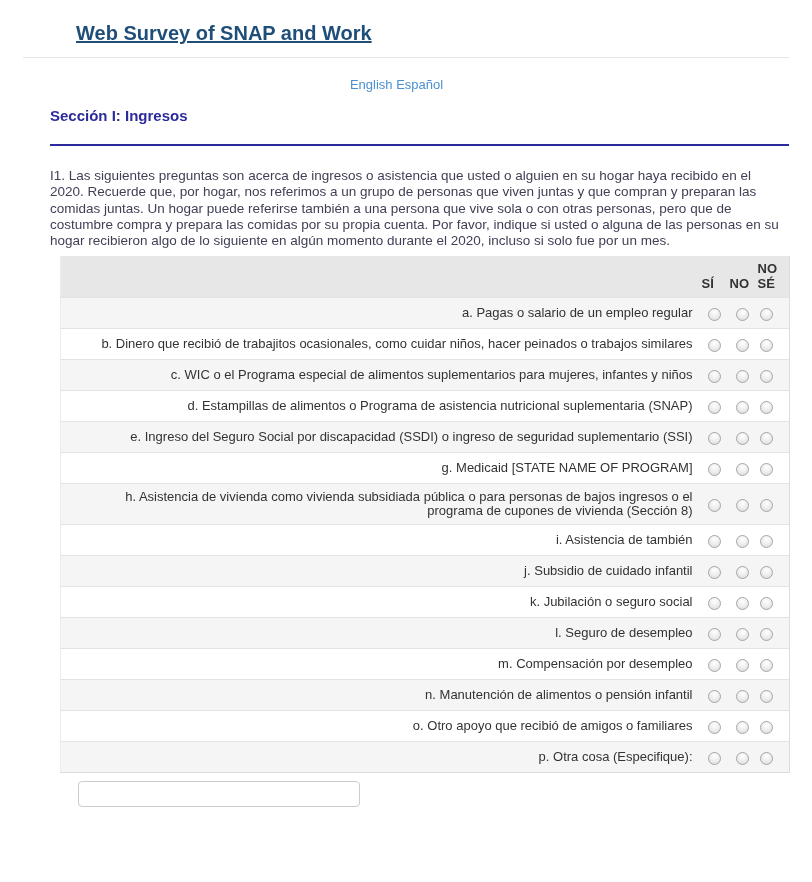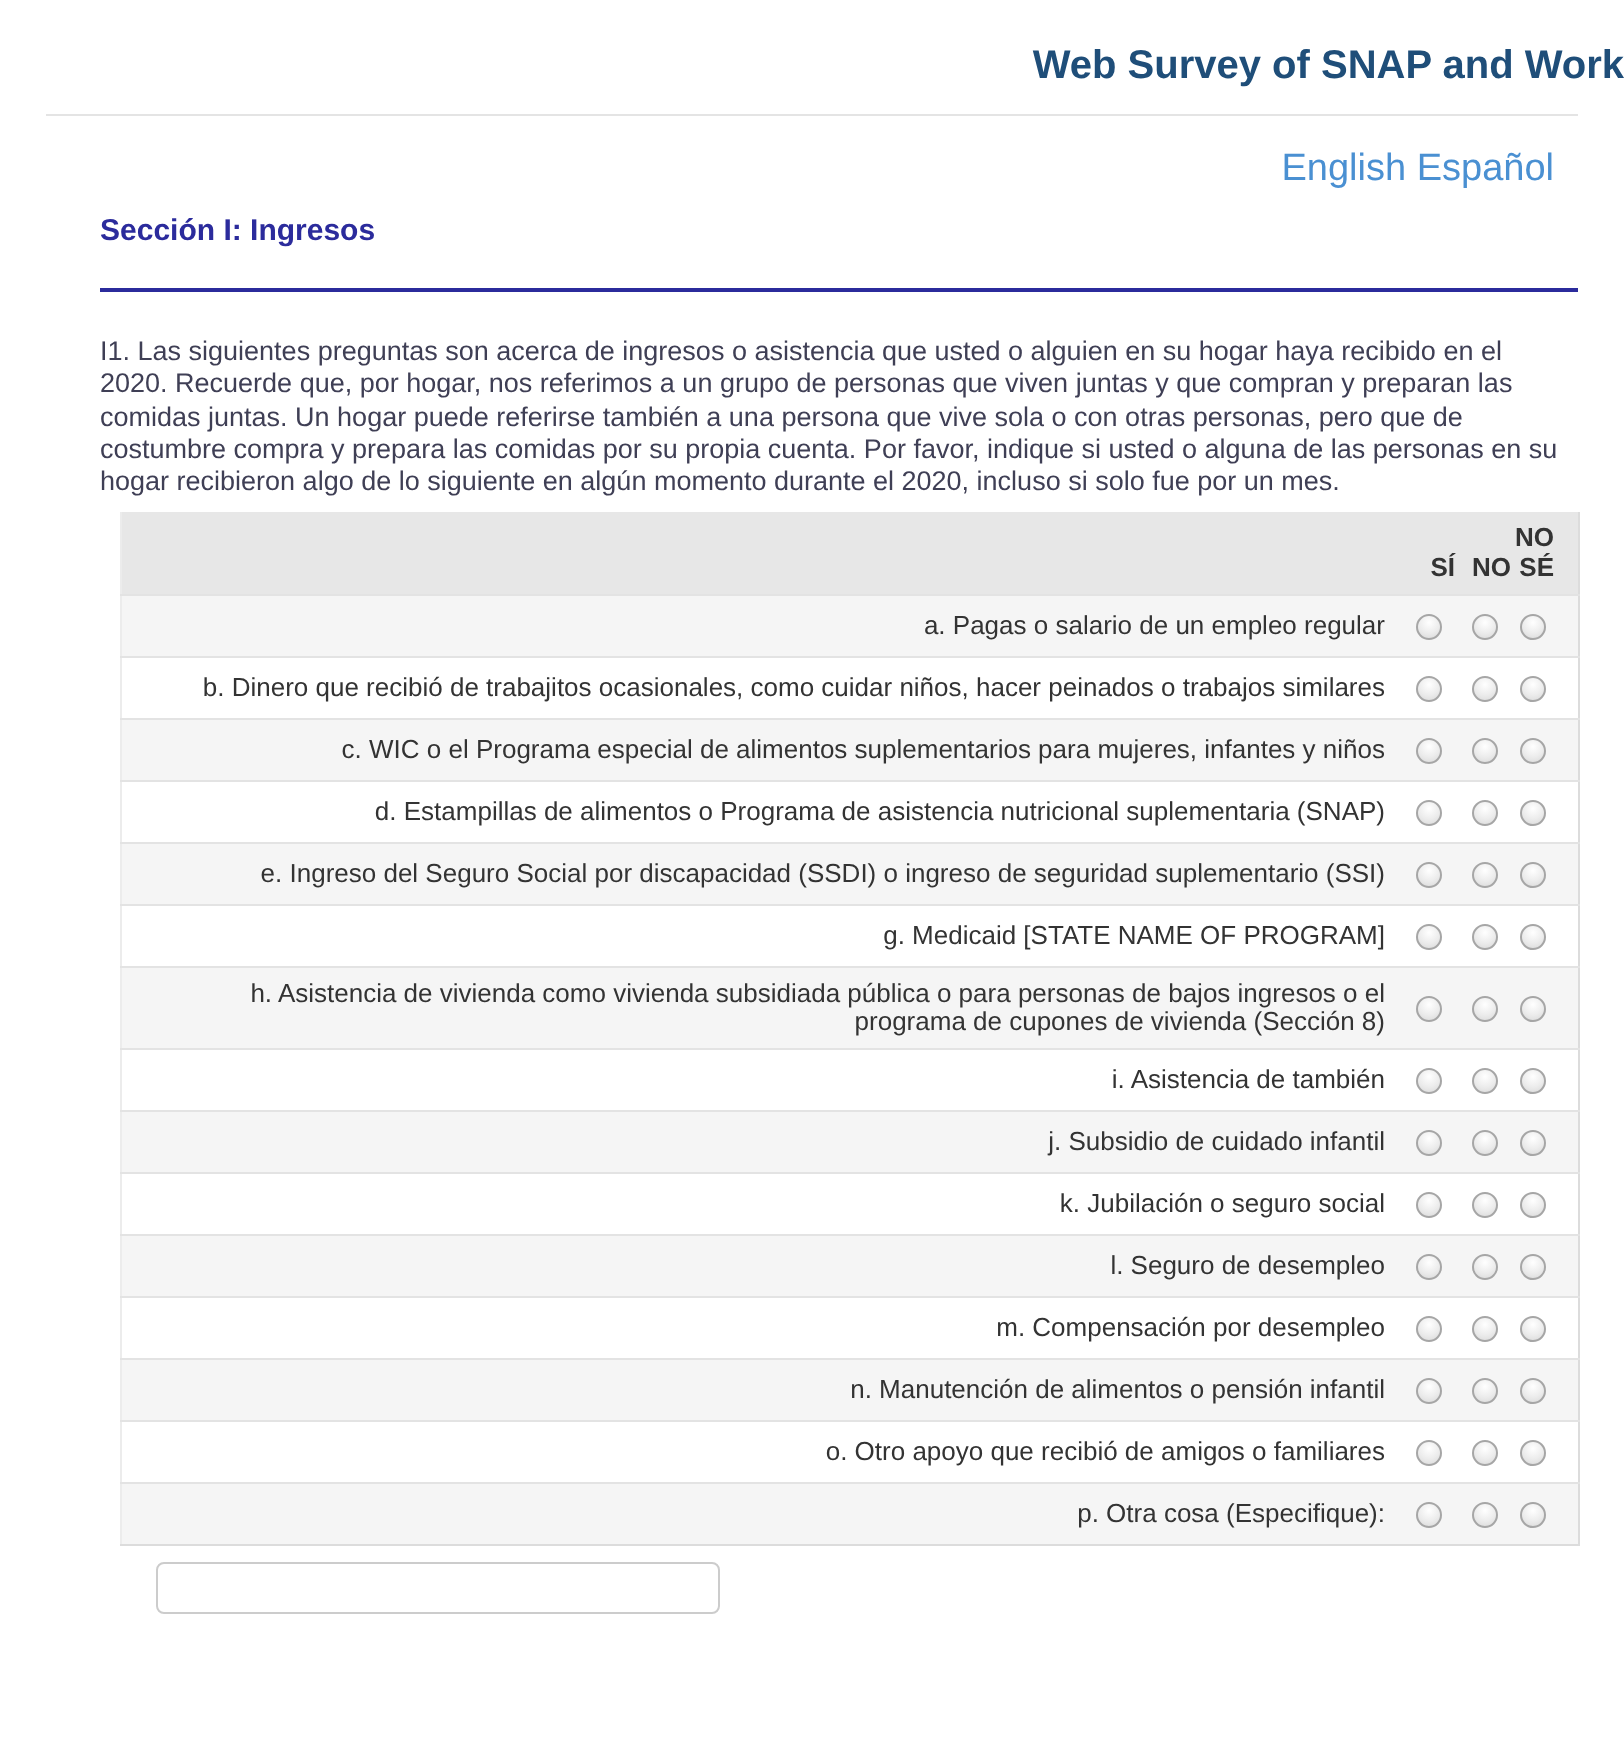--- a/index.html
+++ b/index.html
@@ -6,32 +6,33 @@
   html, body { margin: 0; padding: 0; }
   body {
     width: 812px; height: 882px; overflow: hidden;
     background: #ffffff;
     font-family: "Liberation Sans", "DejaVu Sans", sans-serif;
     color: #333;
   }
   .page-title {
     margin-top: 22px;
     width: 812px; padding-left: 76px;
-    text-align: right;
+    text-align: left;
     font-size: 20px; font-weight: bold; color: #1f4e79;
     line-height: 22px;
+    text-decoration: underline;
   }
   .top-divider {
     border: none; border-top: 1px solid #e4e4e4;
     margin: 13px 23px 0 23px;
   }
   .lang-bar {
     margin: 19px 35px 0 16px;
-    text-align: right;
-    font-size: 19px; line-height: 15px;
+    text-align: center;
+    font-size: 13px; line-height: 15px;
   }
   .lang-bar a { color: #4a90d2; text-decoration: none; cursor: pointer; }
   .section-title {
     margin: 15px 0 0 50px;
     font-size: 15px; font-weight: bold; color: #2b2b9c;
     line-height: 17px;
   }
   .section-divider {
     border: none; border-top: 2px solid #2b2b9c;
     margin: 20px 23px 0 50px;
@@ -45,21 +46,21 @@
     margin: 7px 0 0 60px;
     width: 730px;
     border-collapse: collapse;
     border-right: 1px solid #dcdcdc;
     border-left: 1px solid #ececec;
     border-bottom: 1px solid #dcdcdc;
   }
   table.grid thead th {
     background: #e7e7e7;
     font-size: 13px; font-weight: bold; color: #333;
-    vertical-align: bottom; text-align: right;
+    vertical-align: bottom; text-align: left;
     padding: 5px 1px 6px 1px; line-height: 15px;
   }
   table.grid th.opt-col { width: 28px; }
   table.grid th.last, table.grid td.last { padding-right: 12px; }
   table.grid td { border-top: 1px solid #e3e3e3; background: #fff; }
   table.grid tbody tr:nth-child(odd) td { background: #f5f5f5; }
   td.label-cell {
     font-size: 13px; color: #333;
     padding: 6px 8px; line-height: 14px; text-align: right;
   }

